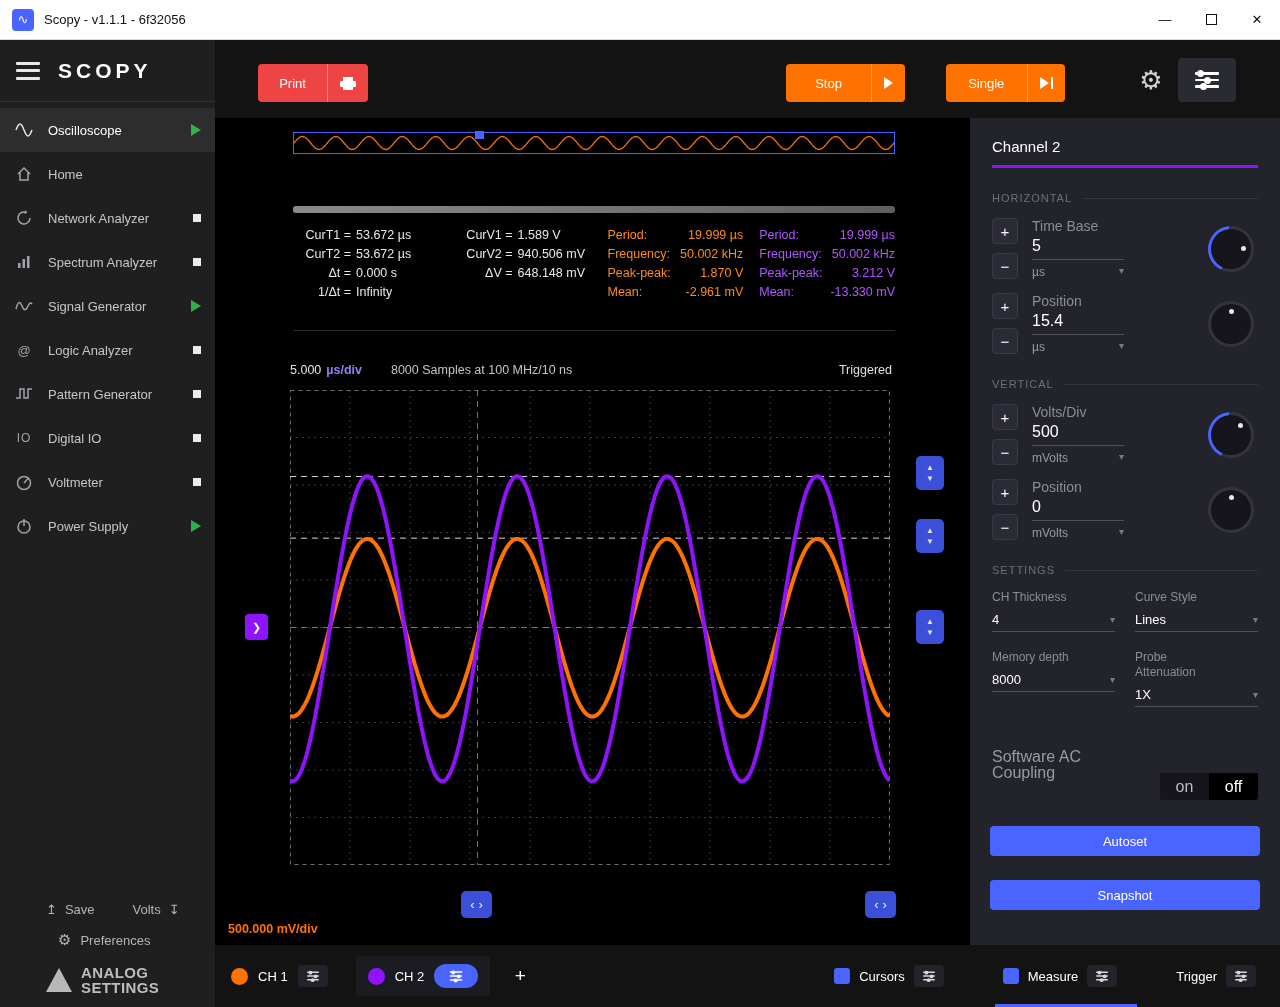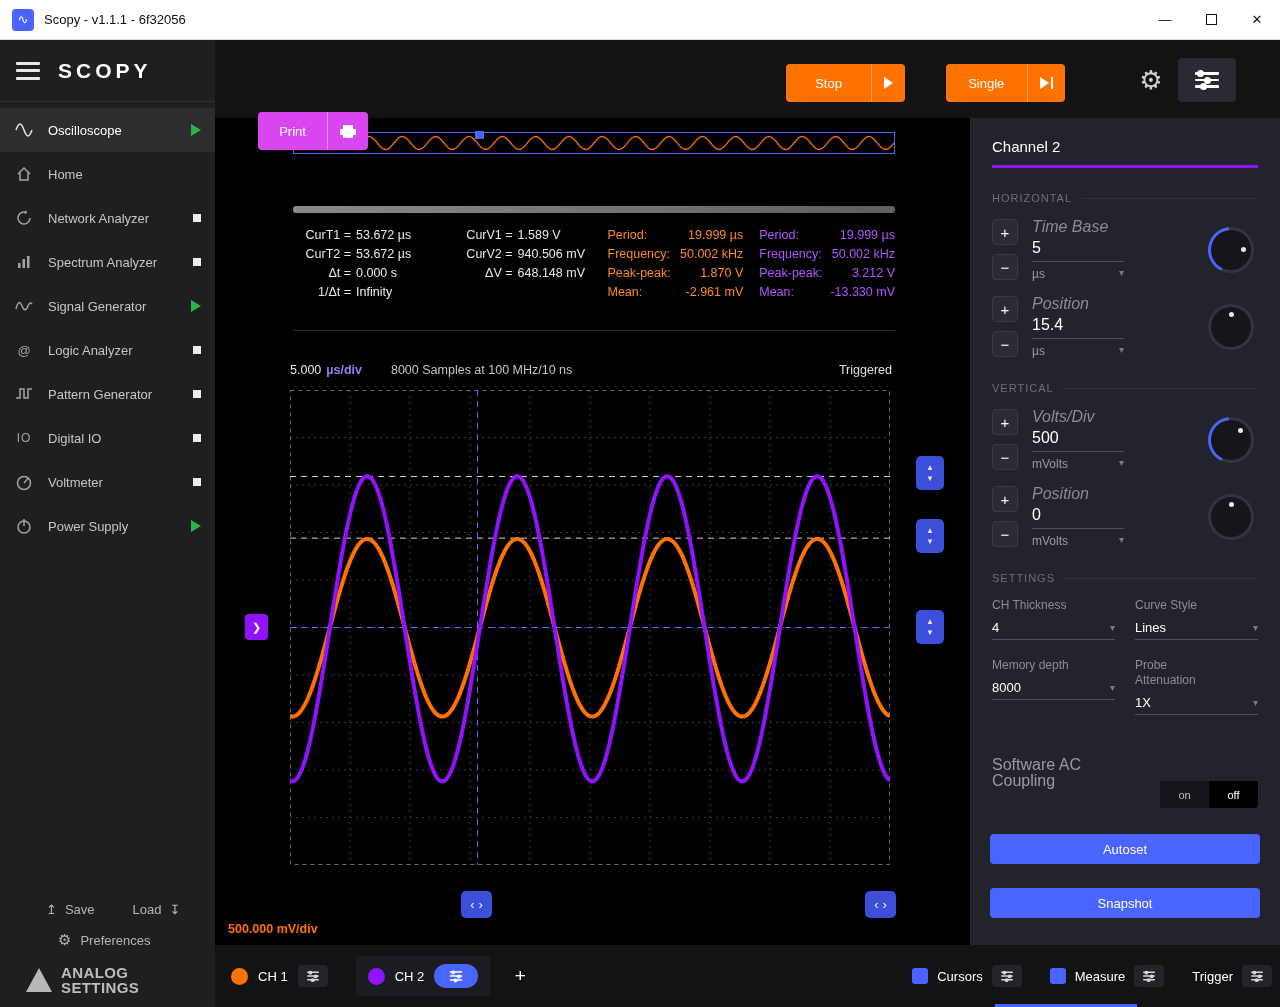--- a/index.html
+++ b/index.html
@@ -30,33 +30,33 @@
   .nav-item.active { background:#2d2d2d; color:#fff; }
   .nav-icon { width:20px; height:20px; display:flex; align-items:center; justify-content:center;
               color:#a2a2aa; font-size:13px; flex:none; }
   .nav-status { margin-left:auto; }
   .tri-green { width:0; height:0; border-left:10px solid #2fb24c; border-top:6px solid transparent; border-bottom:6px solid transparent; }
   .sq-white { width:8px; height:8px; background:#ececec; }
   .side-footer { position:absolute; bottom:12px; left:0; right:0; }
   .saveload { display:flex; align-items:center; gap:8px; padding-left:46px; color:#b5b5b5; font-size:13px; }
   .saveload .gap { width:22px; }
   .prefs { display:flex; align-items:center; gap:9px; padding-left:58px; color:#b5b5b5; font-size:13px; margin-top:14px; }
-  .brand { display:flex; align-items:center; gap:9px; padding-left:26px; margin-top:16px; }
+  .brand { display:flex; align-items:center; gap:9px; padding-left:46px; margin-top:16px; }
   .adi-tri { width:0; height:0; border-left:13px solid transparent; border-right:13px solid transparent;
              border-bottom:24px solid #b8b8b8; }
   .brand-text { color:#bdbdbd; font-weight:800; font-size:15px; line-height:15px; letter-spacing:.4px; }
 
   
   .toolbar { position:absolute; top:40px; left:215px; width:1065px; height:78px; background:#131313; z-index:15; }
   .btn { position:absolute; top:24px; height:38px; display:flex; align-items:stretch; border-radius:4px;
          color:#fff; font-size:13px; border:none; overflow:hidden; }
   .btn .lbl { display:flex; align-items:center; justify-content:center; flex:1; padding:0 14px; }
   .btn .ico { display:flex; align-items:center; justify-content:center; padding:0 12px;
               border-left:1px solid rgba(255,255,255,.35); }
-  .btn-blue { background:#d946ef;margin-top:48px; }
+  .btn-blue { background:#ef4444; }
   .btn-orange { background:#ff7200; }
   .btn-print { left:43px; width:110px; }
   .btn-stop { left:571px; width:119px; }
   .btn-single { left:731px; width:119px; }
   .play-tri { width:0; height:0; border-left:9px solid #fff; border-top:6px solid transparent; border-bottom:6px solid transparent; }
   .single-ico { display:flex; align-items:center; gap:2px; }
   .single-bar { width:2.5px; height:12px; background:#fff; }
   .printer-ico { position:relative; width:16px; height:13px; }
   .printer-ico::before { content:""; position:absolute; top:0; left:3px; width:10px; height:4px; background:#fff; }
   .printer-ico::after { content:""; position:absolute; top:4px; left:0; width:16px; height:6px; background:#fff; border-radius:1px; }
@@ -122,41 +122,41 @@
   .rpanel { position:absolute; top:118px; left:970px; width:310px; height:827px; background:#23232b; overflow:hidden; }
   .rp-title { margin:20px 22px 0; color:#fff; font-size:15px; }
   .purple-rule { margin:10px 22px 0; height:3px; background:#9013fe; }
   .sec { display:flex; align-items:center; gap:10px; margin:24px 22px 0; color:#6f6f7a; font-size:11px; letter-spacing:1px; }
   .sec::after { content:""; flex:1; height:1px; background:#33333e; }
   .ctrl-row { display:flex; align-items:center; margin:14px 22px 0; }
   .pm-stack { display:flex; flex-direction:column; gap:9px; }
   .pm { width:26px; height:26px; background:#2b2b35; border:1px solid #3a3a46; border-radius:4px; color:#fff;
         font-size:15px; display:flex; align-items:center; justify-content:center; }
   .field { margin-left:14px; width:92px; }
-  .flabel { color:#8c8c96; font-size:16px;font-style:italic; }
+  .flabel { color:#8c8c96; font-size:14px; }
   .fvalue { color:#fff; font-size:16px; border-bottom:1px solid #50505a; padding:3px 0 4px; }
   .funit { display:flex; justify-content:space-between; color:#9a9aa4; font-size:12px; padding-top:5px; }
   .chev { color:#7a7a86; font-size:10px; }
   .knob { width:46px; height:46px; border-radius:50%; position:relative; margin-left:auto; margin-right:4px;
           background:#34343e; }
   .knob.arc { background:conic-gradient(from 205deg,#4a64ff 0deg 150deg,#34343e 150deg 360deg); }
   .kinner { position:absolute; inset:3px; border-radius:50%; background:#15151b; }
   .kdot { position:absolute; width:5px; height:5px; background:#e8e8e8; border-radius:50%; z-index:2; }
   .k-tb .kdot { top:20px; right:8px; }
   .k-hp .kdot { top:8px; left:21px; }
   .k-vd .kdot { top:11px; right:11px; }
   .k-vp .kdot { top:8px; left:21px; }
   .set-grid { display:grid; grid-template-columns:1fr 1fr; gap:18px 20px; margin:14px 22px 0; }
   .slabel { color:#8c8c96; font-size:12px; line-height:15px; }
   .sval { display:flex; justify-content:space-between; align-items:center; color:#fff; font-size:13px;
           border-bottom:1px solid #50505a; padding:7px 0 4px; }
   .ac-row { display:flex; align-items:center; justify-content:space-between; margin:22px 22px 0; }
   .ac-label { color:#9a9aa4; font-size:16px; line-height:16px; width:110px; }
   .toggle { display:flex; border-radius:3px; overflow:hidden; }
-  .t-half { width:49px; height:27px; display:flex; align-items:center; justify-content:center; font-size:11px; border:none;margin-top:44px; }
+  .t-half { width:49px; height:27px; display:flex; align-items:center; justify-content:center; font-size:16px; border:none;margin-top:44px; }
   .t-on { background:#15151b; color:#bcbcc4; }
   .t-off { background:#000000; color:#fff; }
   .panel-btn { display:block; margin:24px 20px 0; width:calc(100% - 40px); height:30px; background:#4a64ff;
                border:none; border-radius:4px; color:#fff; font-size:13px; }
   .panel-btn.first { margin-top:26px; }
 
   
   .bottombar { position:absolute; left:215px; bottom:0; width:1065px; height:62px; background:#131313;
                display:flex; align-items:center; padding-left:16px; z-index:15; }
   .chan { display:flex; align-items:center; gap:10px; }
@@ -166,21 +166,21 @@
   .ch-label { color:#fff; font-size:13px; }
   .icon-box { width:30px; height:22px; background:#23232c; border:none; border-radius:4px;
               display:flex; align-items:center; justify-content:center; }
   .icon-box .sliders { transform:scale(.75); }
   .ch2-box { background:#1b1b22; border-radius:4px; padding:8px 12px; display:flex; align-items:center;
              gap:10px; margin-left:28px; }
   .pill { width:44px; height:24px; background:#4a64ff; border:none; border-radius:12px;
           display:flex; align-items:center; justify-content:center; }
   .pill .sliders { transform:scale(.8); }
   .add-btn { margin-left:16px; width:28px; height:28px; background:none; border:none; color:#fff; font-size:19px; }
-  .bb-right { margin-left:auto; display:flex; align-items:center; padding-right:8px; }
+  .bb-right { margin-left:auto; display:flex; align-items:center; padding-right:24px;gap:31px; }
   .bb-group { display:flex; align-items:center; gap:9px; margin-left:28px; }
   .checkbox { width:16px; height:16px; background:#4a64ff; border:none; border-radius:3px; }
   .bb-label { color:#fff; font-size:13px; }
   .bottom-accent { position:absolute; left:780px; bottom:0; width:142px; height:3px; background:#4a64ff; }
 
   svg.icon { display:block; }
 </style>
 </head>
 <body>
 
@@ -301,21 +301,21 @@
       </span>
       <span>Power Supply</span>
       <span class="nav-status tri-green"></span>
     </div>
   </div>
   <div class="side-footer">
     <div class="saveload">
       <span>↥</span>
       <span>Save</span>
       <span class="gap"></span>
-      <span>Load</span>
+      <span>Volts</span>
       <span>↧</span>
     </div>
     <div class="prefs">
       <span style="font-size:15px;">⚙</span>
       <span>Preferences</span>
     </div>
     <div class="brand">
       <span class="adi-tri"></span>
       <span class="brand-text">
         <span>ANALOG</span><br>

